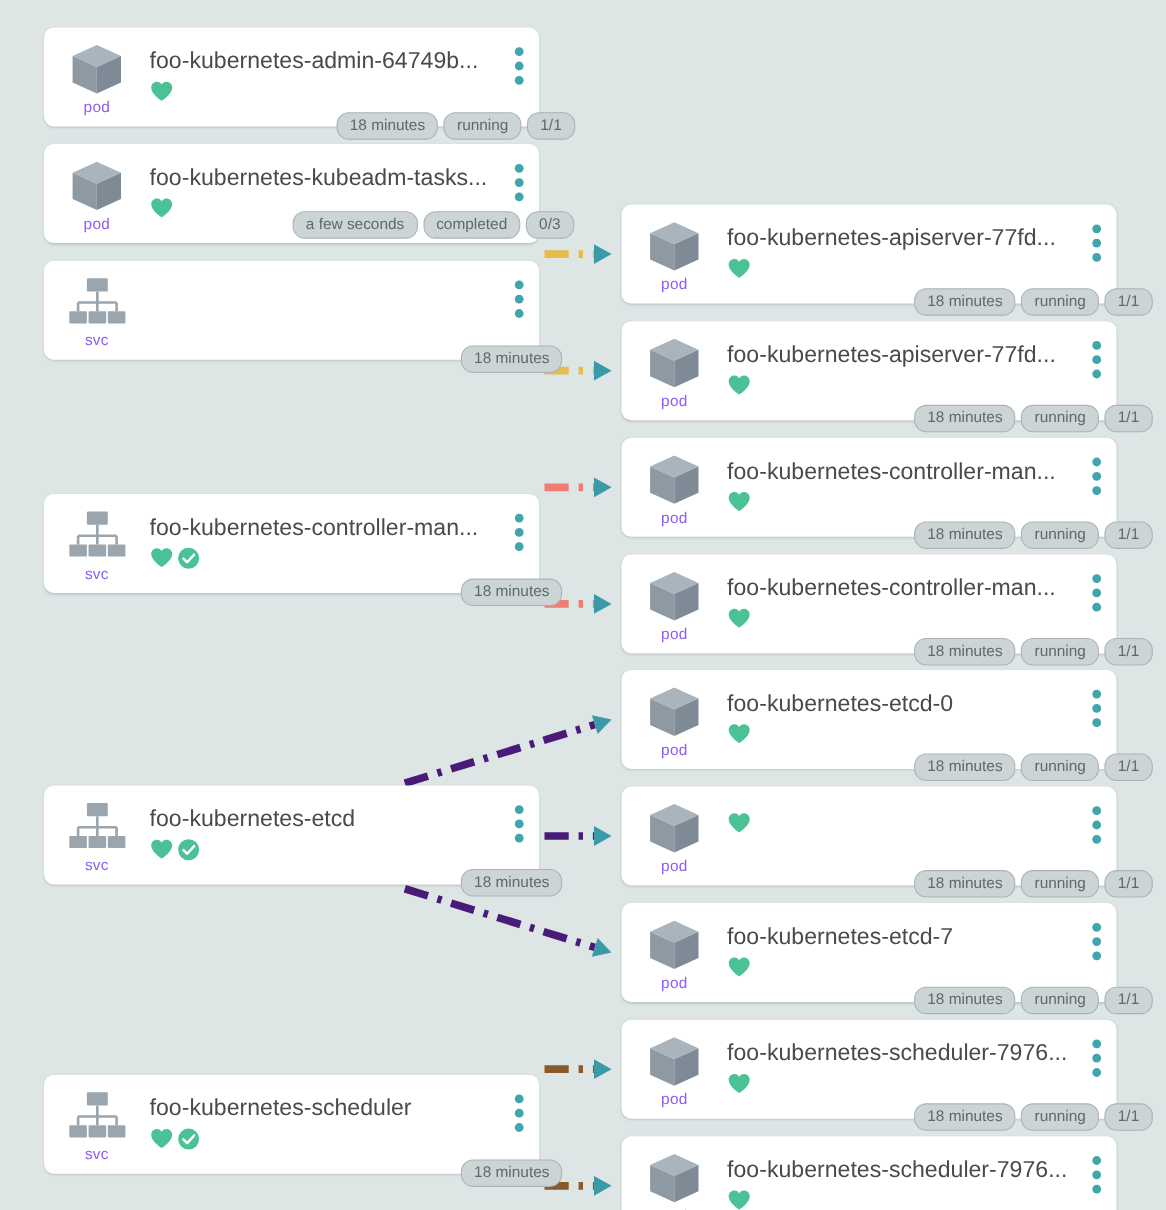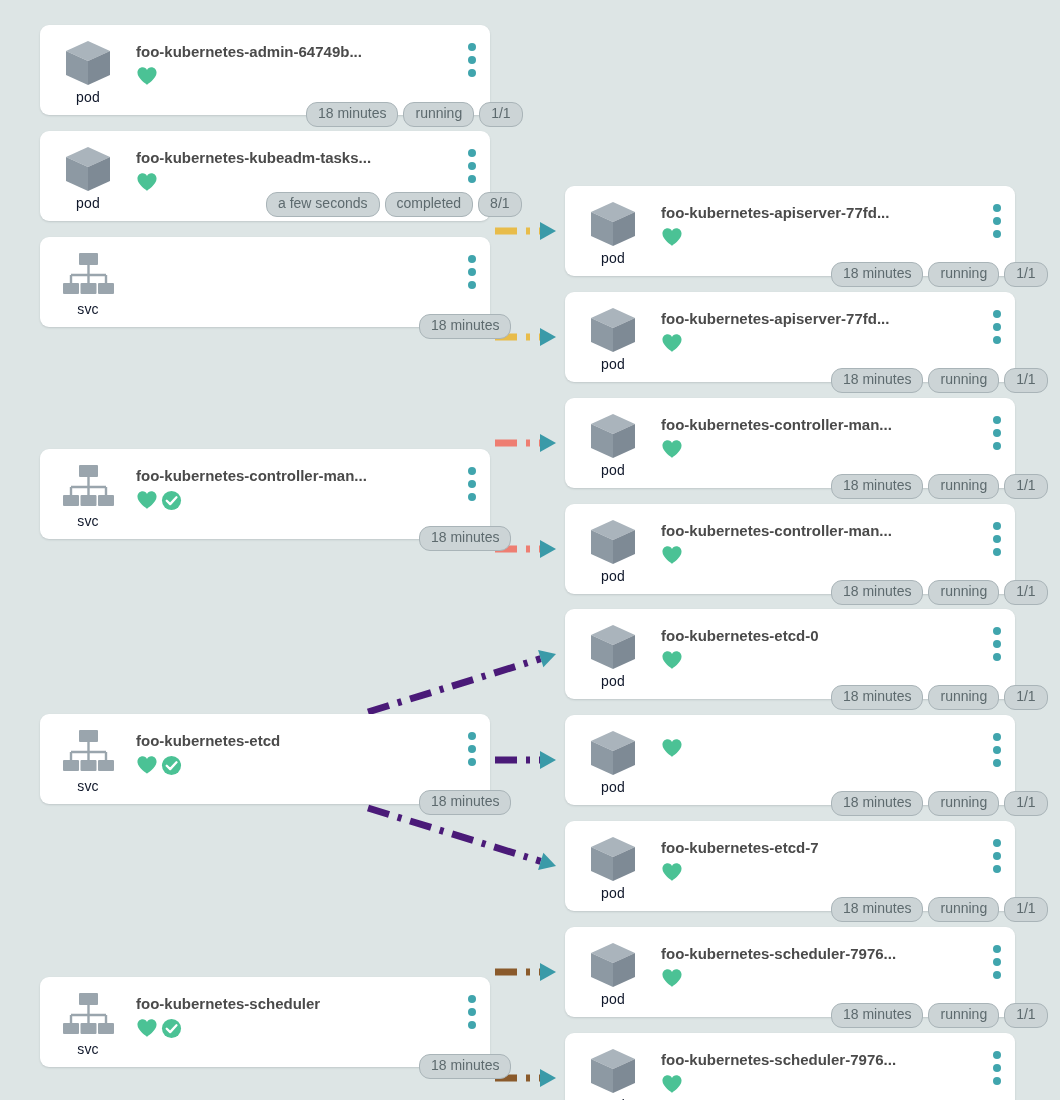--- a/index.html
+++ b/index.html
@@ -53,41 +53,41 @@
     display: flex;
     flex-direction: column;
     align-items: center;
     padding-top: 3px;
   }
 
   .icon-glyph { width: 56px; height: 52px; display: block; }
 
   .kind-label {
     font-size: 14px;
-    color: #0f172a;
+    color: #8b5cf6;
     margin-top: 1px;
     letter-spacing: 0.2px;
     line-height: 1;
   }
 
   
   .text-col {
     flex: 1 1 auto;
     min-width: 0;
     padding-top: 9px;
     padding-right: 8px;
   }
 
   .node-title {
-    font-size: 15px;
+    font-size: 21px;
     color: #4a4a4a;
     white-space: nowrap;
     overflow: hidden;
     line-height: 1.2;
-    font-weight: 700;
+    font-weight: 400;
   }
 
   .status-row {
     display: flex;
     align-items: center;
     gap: 3px;
     margin-top: 4px;
     height: 22px;
   }
 
@@ -579,21 +579,21 @@
     </div>
   <div id="badge-layer">
       <div class="badge-row" style="left: 278px; top: 102px;">
         <span class="badge">18 minutes</span>
         <span class="badge">running</span>
         <span class="badge">1/1</span>
       </div>
       <div class="badge-row" style="left: 238px; top: 192px;">
         <span class="badge">a few seconds</span>
         <span class="badge">completed</span>
-        <span class="badge">8/1</span>
+        <span class="badge">0/3</span>
       </div>
       <div class="badge-row" style="left: 391px; top: 314px;">
         <span class="badge">18 minutes</span>
       </div>
       <div class="badge-row" style="left: 391px; top: 526px;">
         <span class="badge">18 minutes</span>
       </div>
       <div class="badge-row" style="left: 391px; top: 790px;">
         <span class="badge">18 minutes</span>
       </div>

